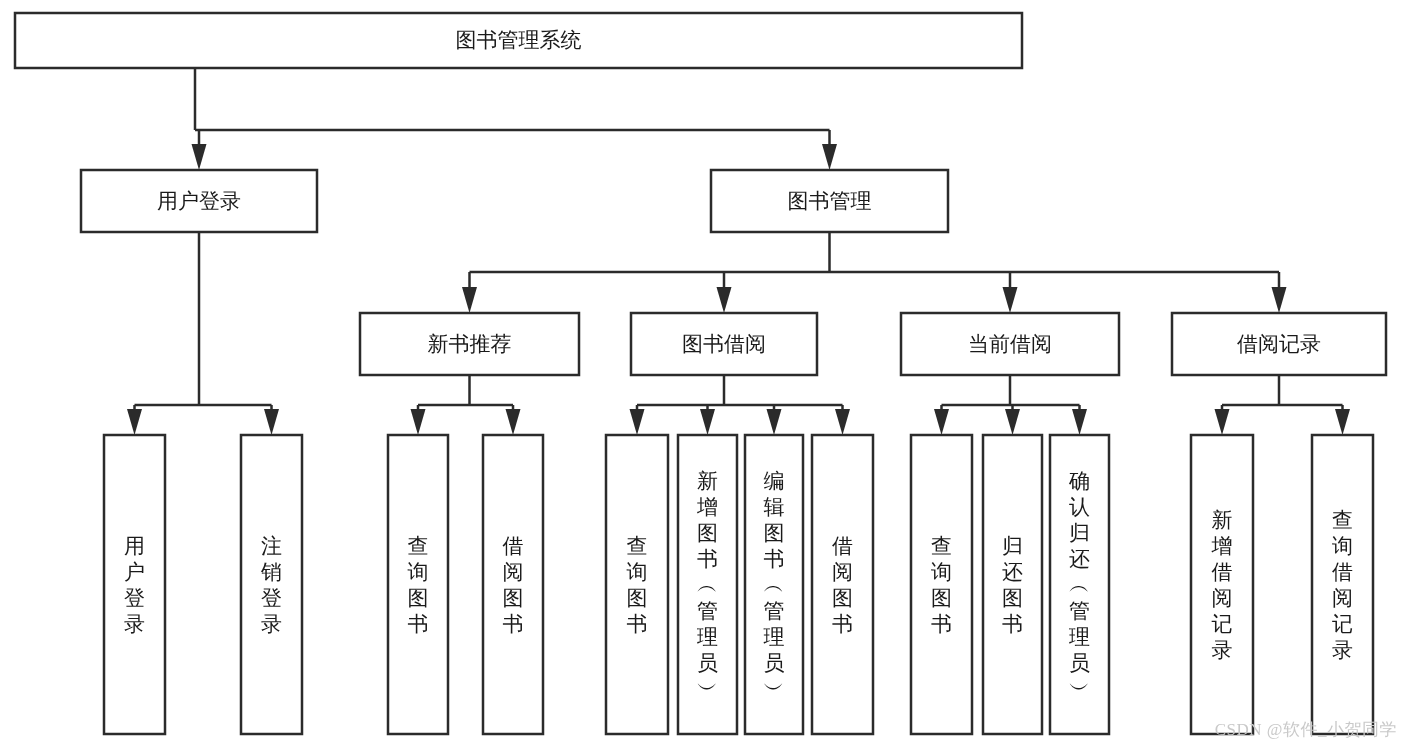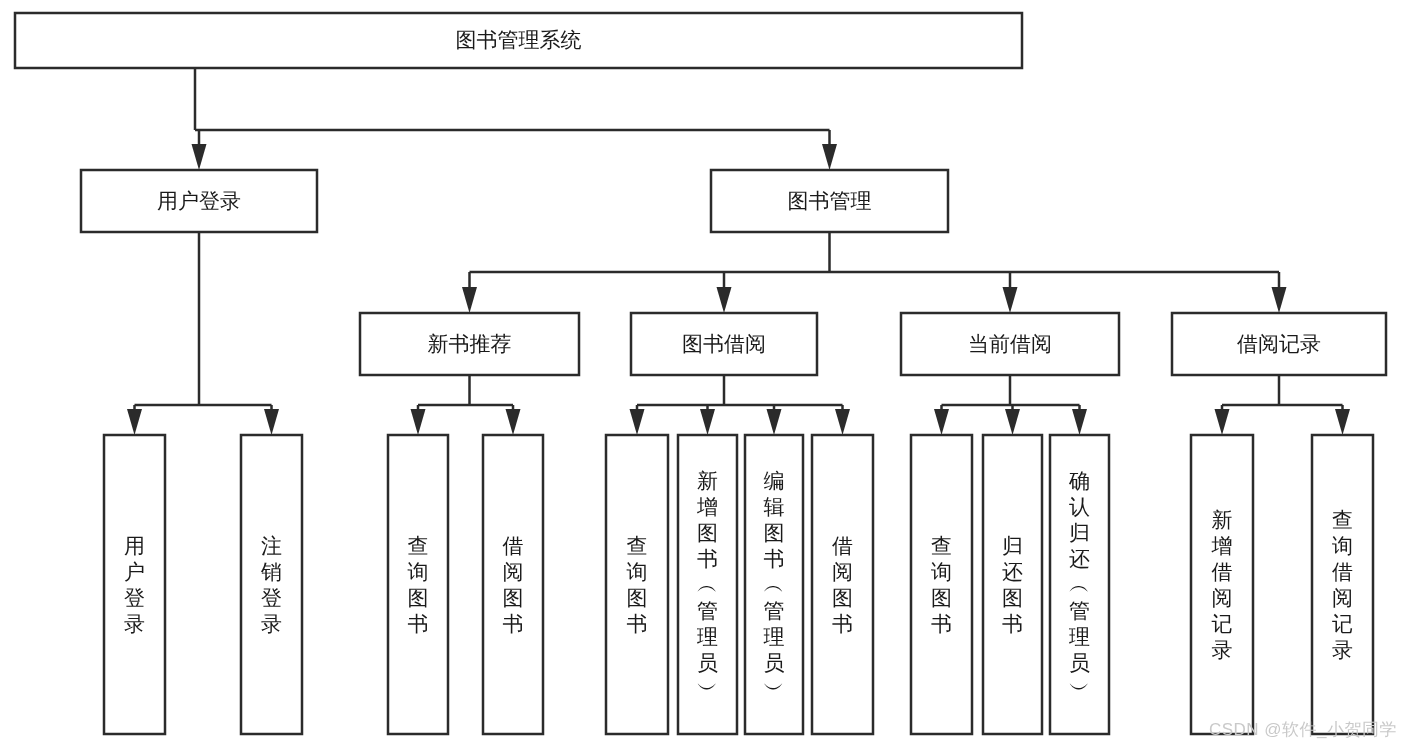--- a/index.html
+++ b/index.html
@@ -53,21 +53,21 @@
   .node-label-vertical {
     fill: #1a1a1a;
     font-family: "Liberation Sans", "DejaVu Sans", sans-serif;
     font-size: 21px;
     text-anchor: middle;
   }
   .watermark {
     position: absolute;
     right: 8px;
     bottom: 6px;
-    font-family: Liberation Sans, sans-serif;
+    font-family: Liberation Serif, serif;
     font-size: 17px;
     color: #c9c9c9;
     letter-spacing: 0.5px;
     white-space: nowrap;
     pointer-events: none;
   }
 </style>
 </head>
 <body>
 

